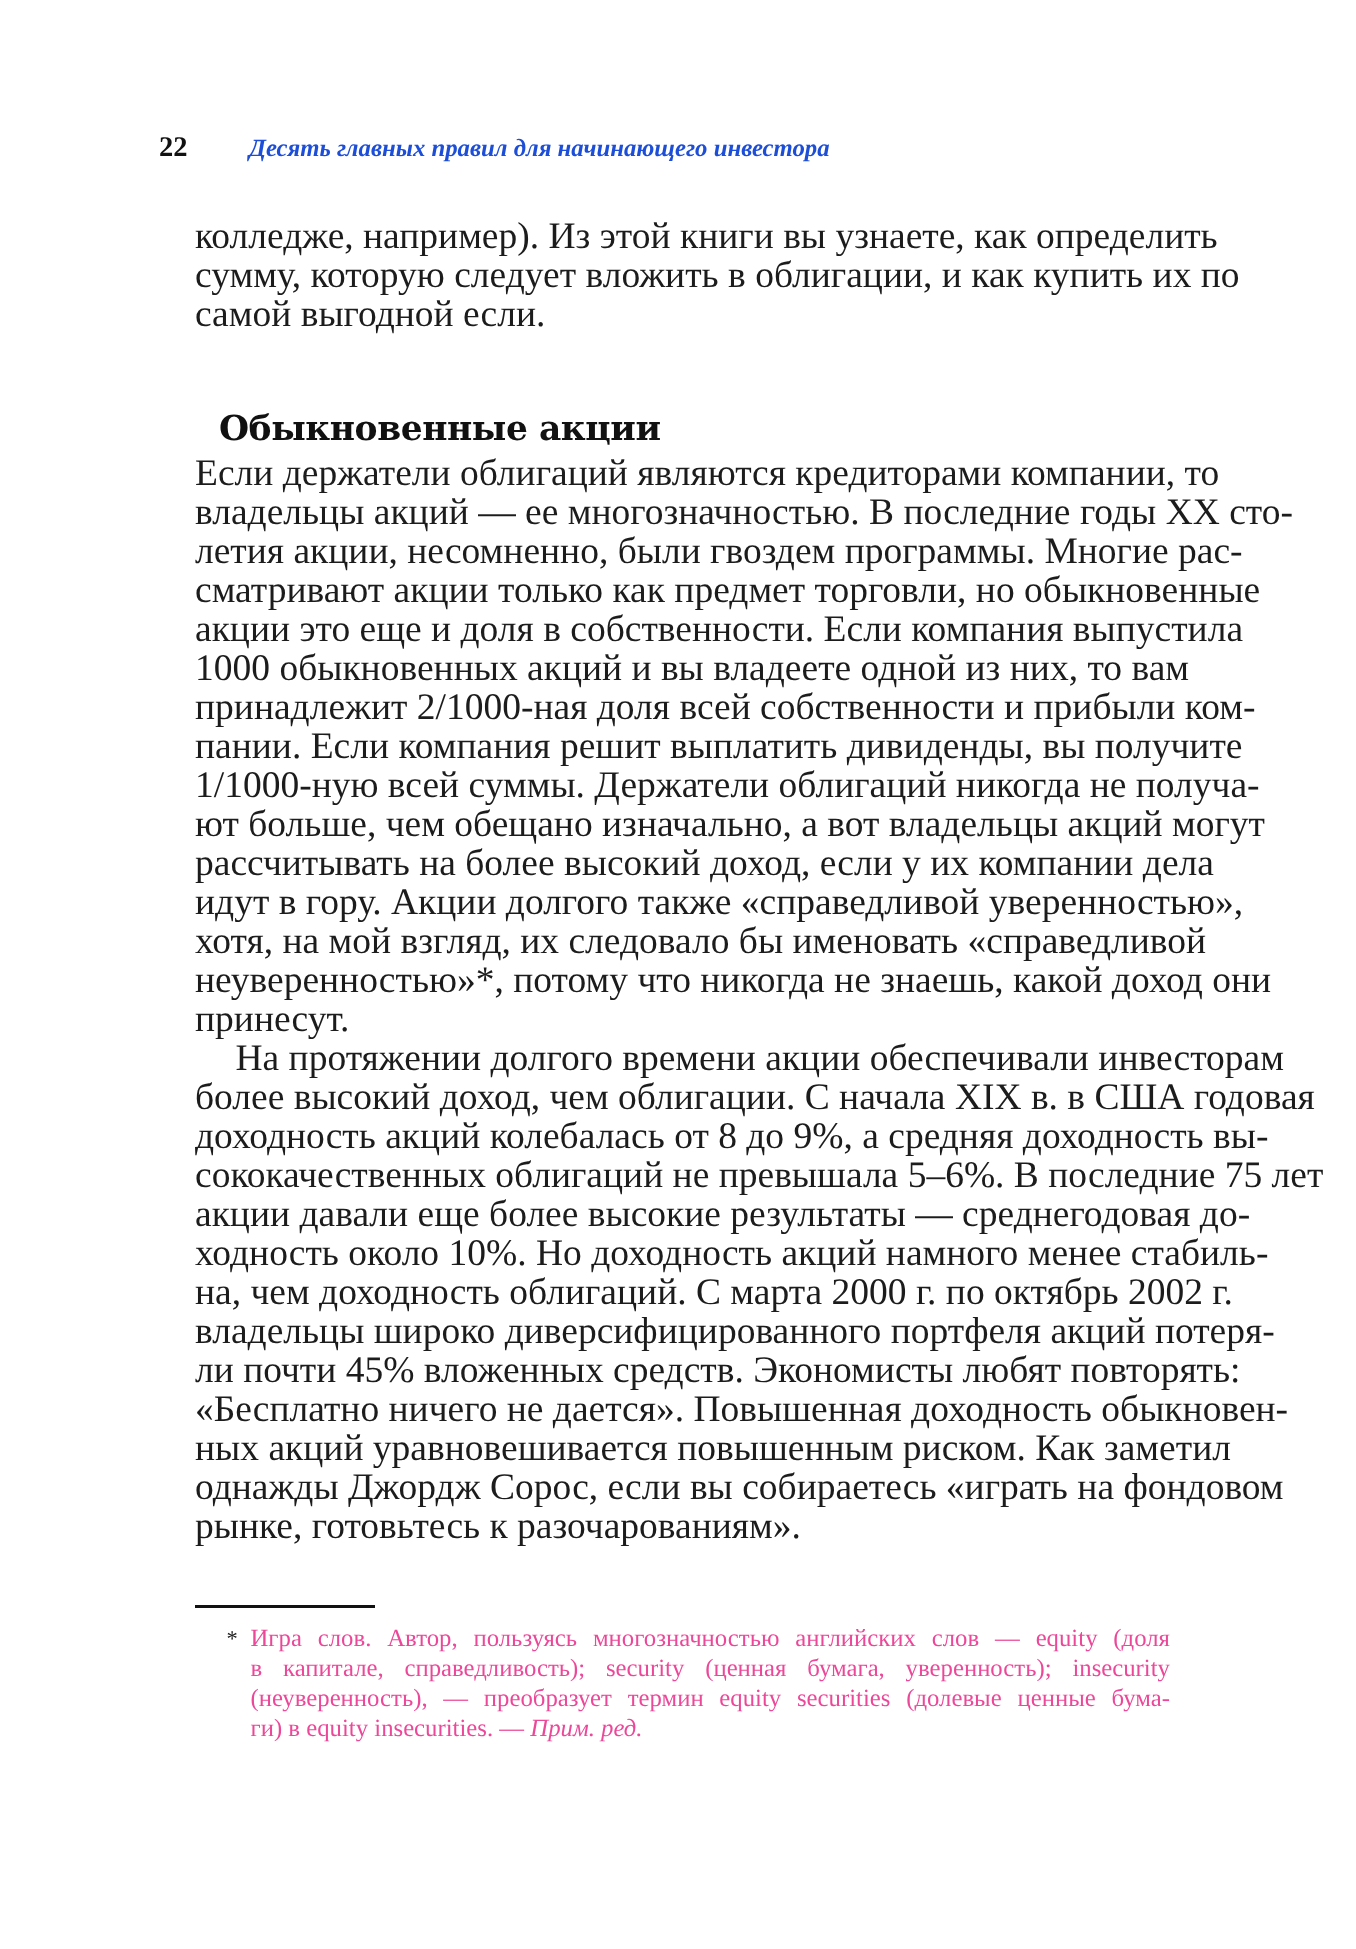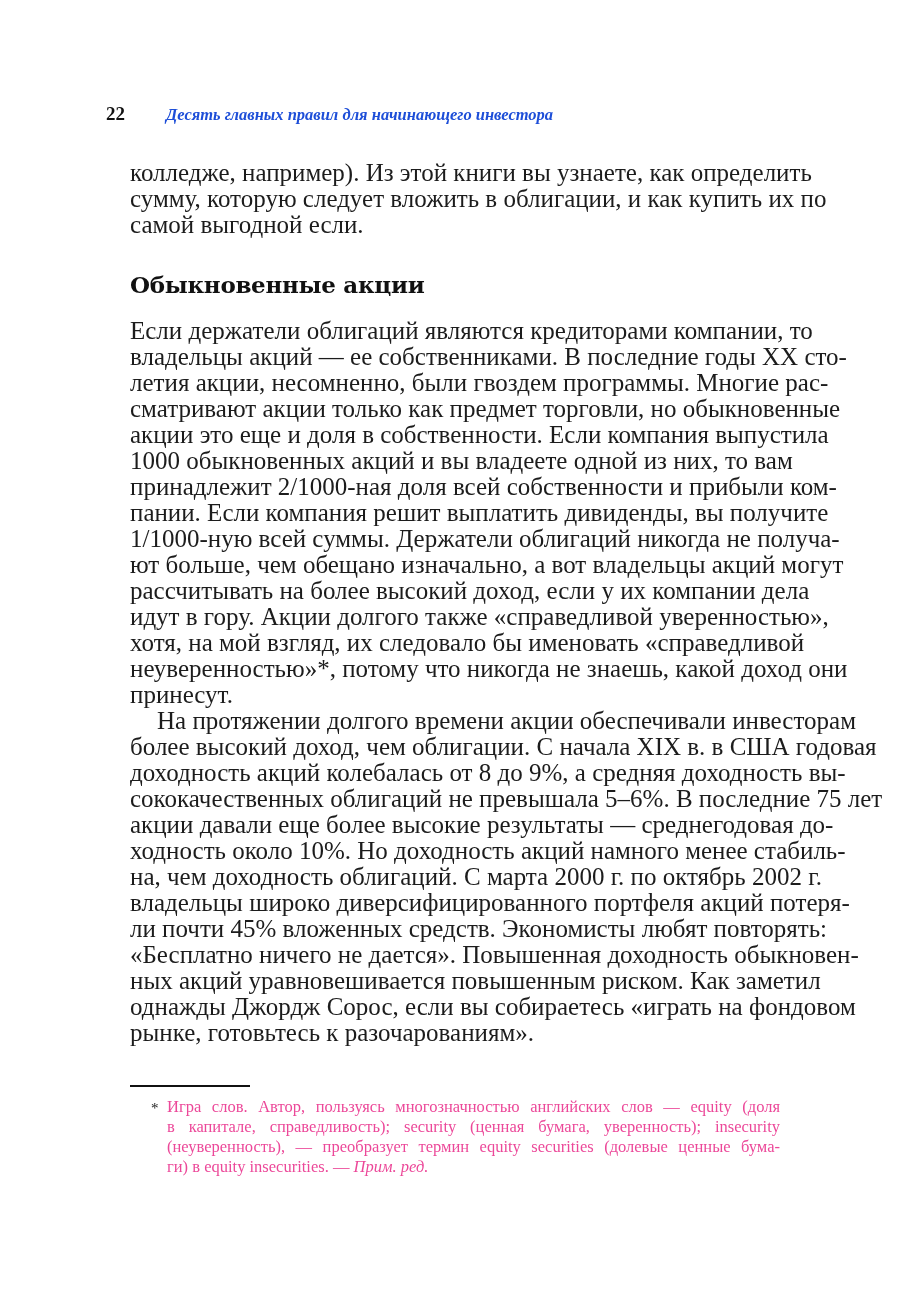--- a/index.html
+++ b/index.html
@@ -10,21 +10,21 @@
     body {
       width: 904px;
       height: 1299px;
       position: relative;
       overflow: hidden;
       font-family: "Liberation Serif", "DejaVu Serif", serif;
       color: #1a1a1a;
     }
     .page {
       position: absolute;
-      left: 0; top: 15px;
+      left: 0; top: 0;
       width: 904px;
       height: 1125px;
     }
     .running-head {
       position: absolute;
       left: 106px;
       top: 88px;
       height: 26px;
       display: flex;
       align-items: baseline;
@@ -108,25 +108,25 @@
     <span class="page-number">22</span>
     <span class="running-title">Десять главных правил для начинающего инвестора</span>
   </div>
 
   <div>
     <div class="line" style="top:145px">колледже, например). Из этой книги вы узнаете, как определить</div>
     <div class="line" style="top:171px">сумму, которую следует вложить в облигации, и как купить их по</div>
     <div class="line last" style="top:197px">самой выгодной если.</div>
   </div>
 
-  <h2 class="section-heading" style="margin:0">Обыкновенные акции</h2>
+  <h2 class="section-heading" style="margin:16px">Обыкновенные акции</h2>
 
   <div>
     <div class="line" style="top:303px">Если держатели облигаций являются кредиторами компании, то</div>
-    <div class="line" style="top:329px">владельцы акций — ее собственниками. В последние годы XX сто-</div>
+    <div class="line" style="top:329px">владельцы акций — ее многозначностью. В последние годы XX сто-</div>
     <div class="line" style="top:355px">летия акции, несомненно, были гвоздем программы. Многие рас-</div>
     <div class="line" style="top:381px">сматривают акции только как предмет торговли, но обыкновенные</div>
     <div class="line" style="top:407px">акции это еще и доля в собственности. Если компания выпустила</div>
     <div class="line" style="top:433px">1000 обыкновенных акций и вы владеете одной из них, то вам</div>
     <div class="line" style="top:459px">принадлежит 2/1000-ная доля всей собственности и прибыли ком-</div>
     <div class="line" style="top:485px">пании. Если компания решит выплатить дивиденды, вы получите</div>
     <div class="line" style="top:511px">1/1000-ную всей суммы. Держатели облигаций никогда не получа-</div>
     <div class="line" style="top:537px">ют больше, чем обещано изначально, а вот владельцы акций могут</div>
     <div class="line" style="top:563px">рассчитывать на более высокий доход, если у их компании дела</div>
     <div class="line" style="top:589px">идут в гору. Акции долгого также «справедливой уверенностью»,</div>

